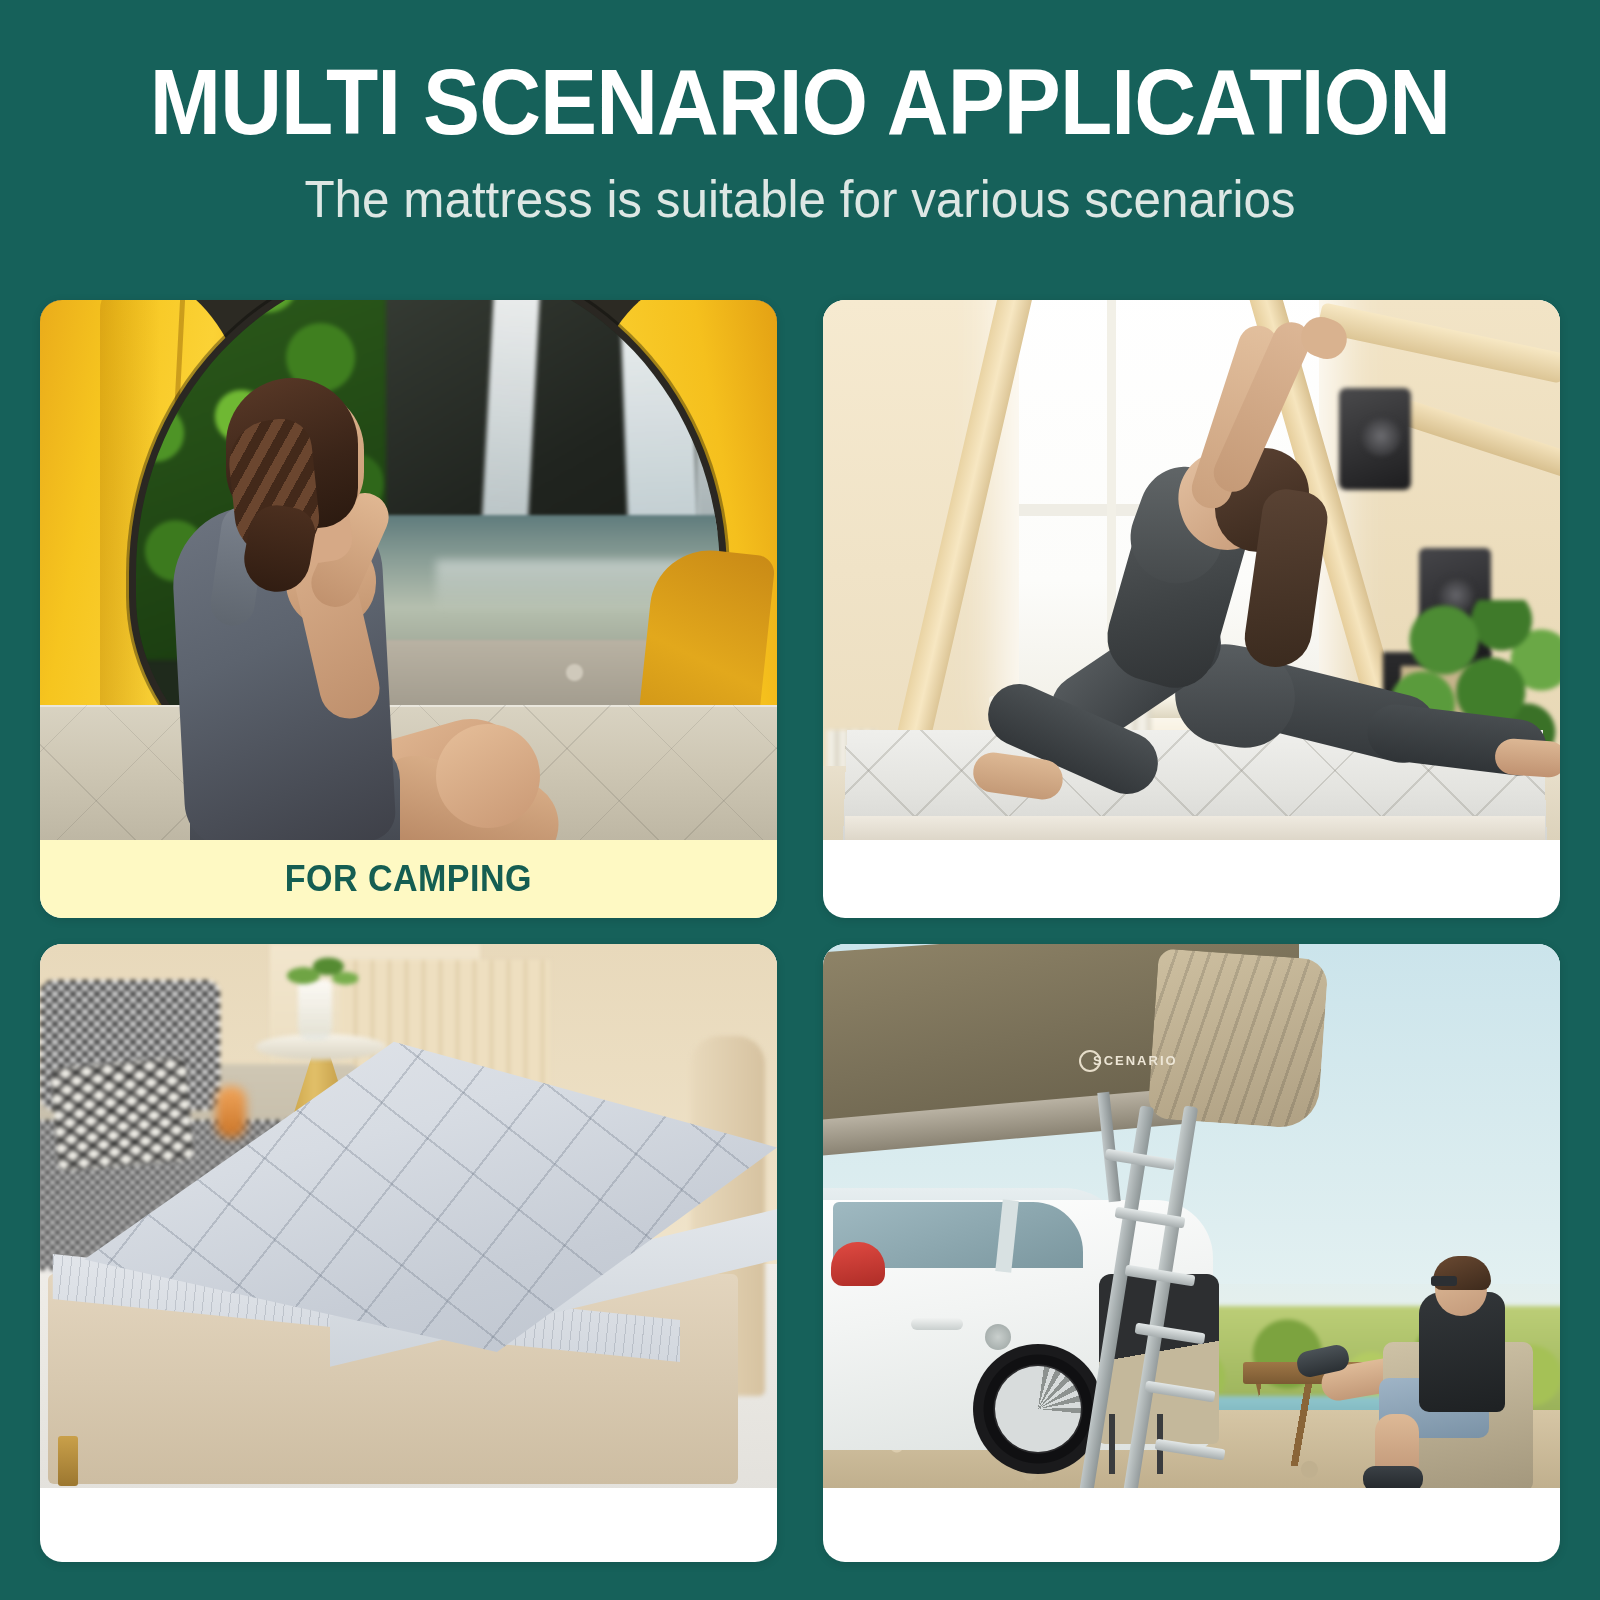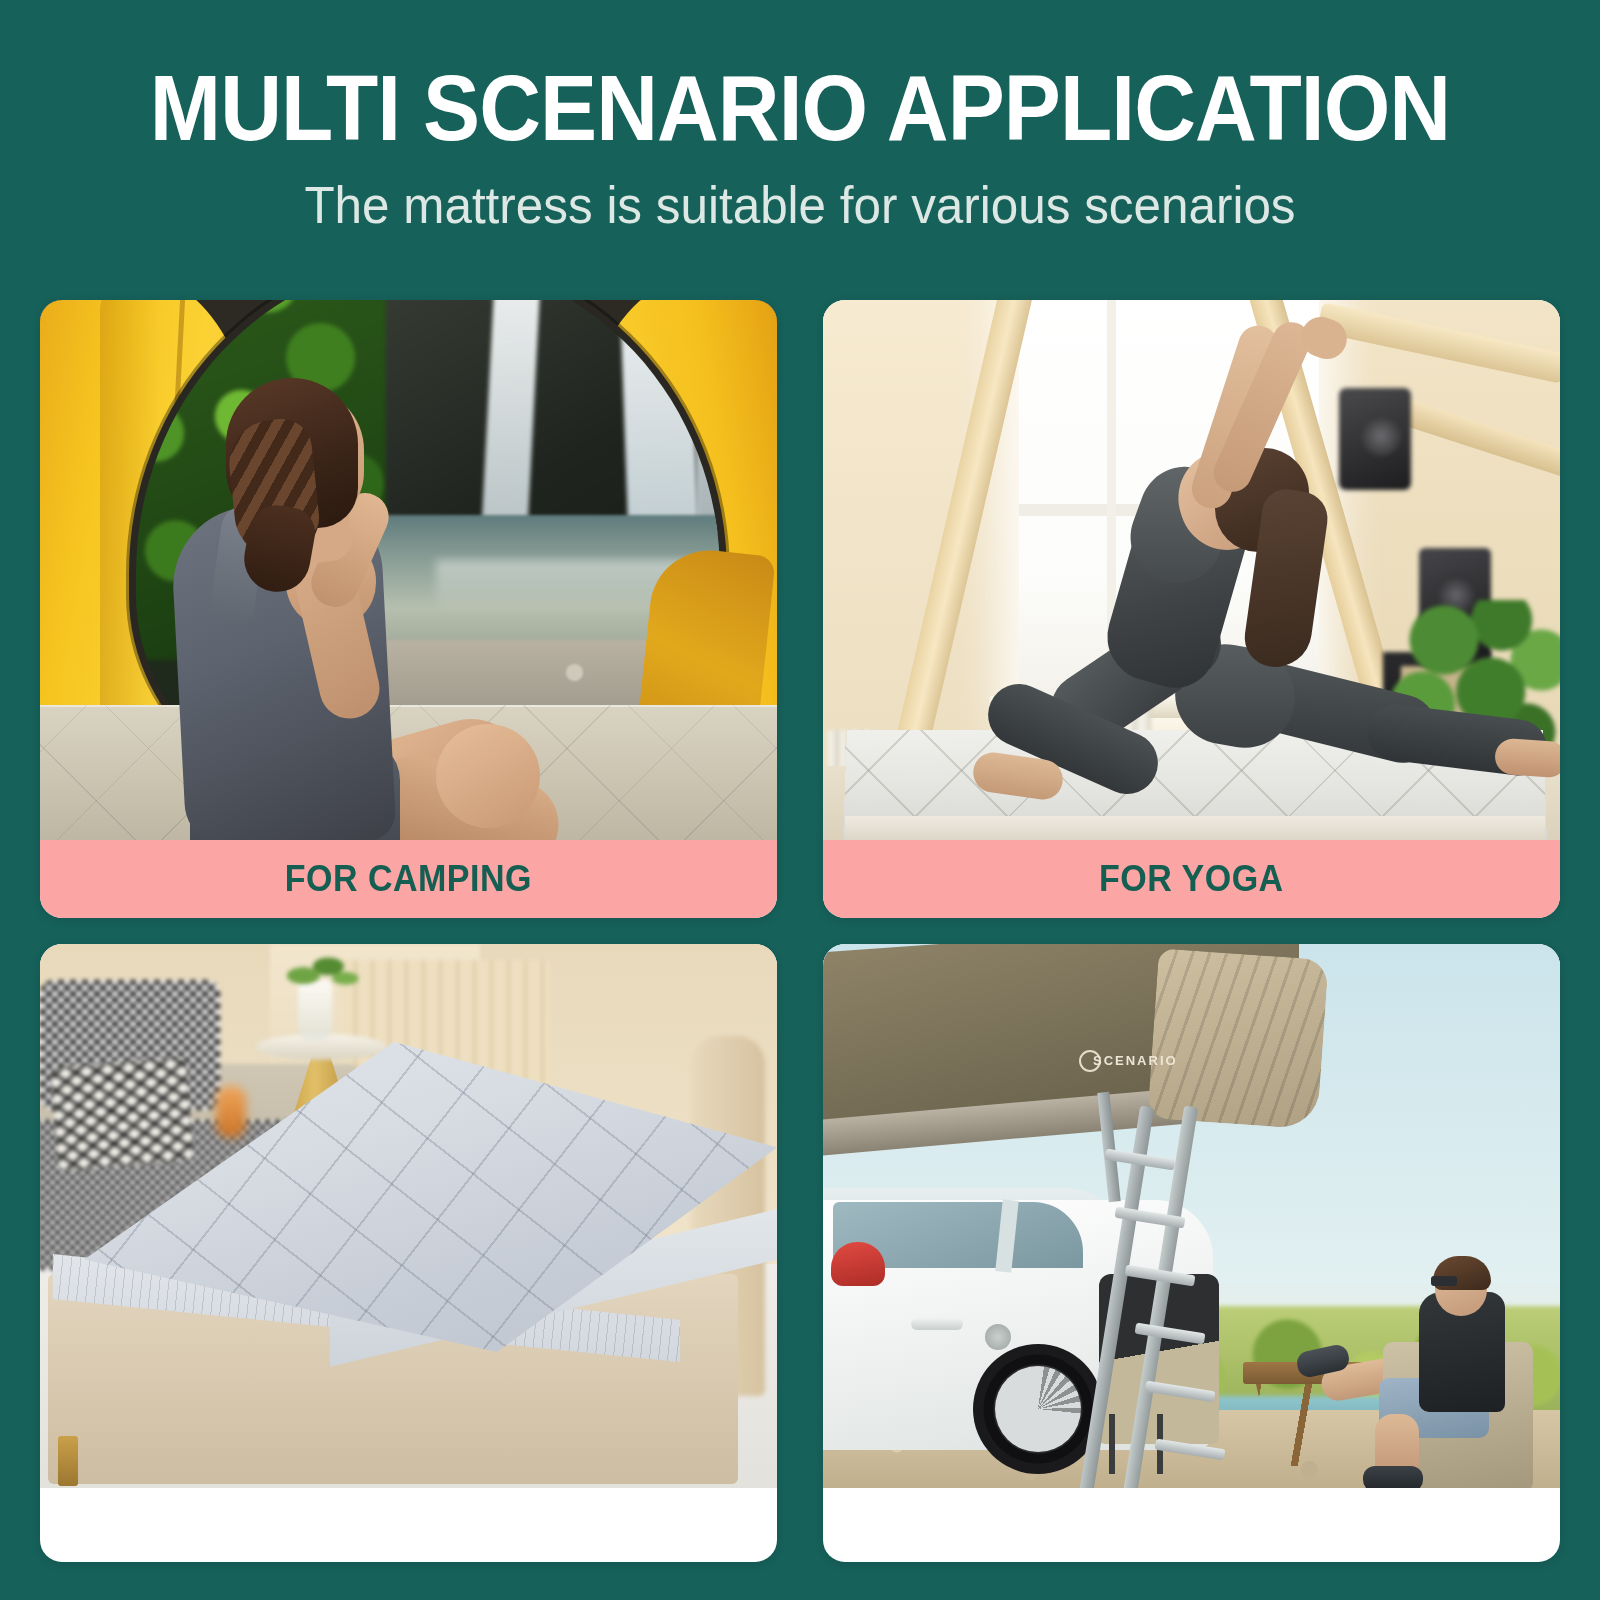--- a/index.html
+++ b/index.html
@@ -5,21 +5,21 @@
   html,body{margin:0;padding:0;}
   body{
     width:1600px;height:1600px;
     background:#16615A;
     font-family:"Liberation Sans","DejaVu Sans",sans-serif;
     overflow:hidden;
   }
   .page{position:relative;width:1600px;height:1600px;background:#16615A;}
 
   
-  .header{position:absolute;left:0;top:6px;width:1600px;height:288px;}
+  .header{position:absolute;left:0;top:0;width:1600px;height:288px;}
   .title{
     position:absolute;left:0;top:52px;width:1600px;
     text-align:center;
     color:#FFFFFF;
     font-size:92px;
     line-height:100px;
     font-weight:bold;
     letter-spacing:-1px;
     transform:scaleX(0.93);
     white-space:nowrap;
@@ -46,21 +46,21 @@
     box-shadow:0 2px 10px rgba(0,0,0,.12);
   }
   .card.c0{left:0;top:0;}
   .card.c1{left:783px;top:0;}
   .card.c2{left:0;top:644px;}
   .card.c3{left:783px;top:644px;}
 
   .photo{position:absolute;left:0;top:0;width:737px;height:540px;overflow:hidden;}
   .caption{
     position:absolute;left:0;bottom:0;width:737px;height:78px;
-    background:#fca5a5;
+    background:#fef9c3;
     display:flex;align-items:center;justify-content:center;
   }
   .caption span{
     color:#155E52;
     font-size:37px;
     font-weight:bold;
     letter-spacing:.5px;
     transform:scaleX(0.92);
     white-space:nowrap;
   }
@@ -699,23 +699,20 @@
           <div class="layer footF"></div>
           <div class="layer torso"></div>
           <div class="layer chest"></div>
           <div class="layer head"></div>
           <div class="layer hair"></div>
           <div class="layer pony"></div>
           <div class="layer arm1"></div>
           <div class="layer arm2"></div>
           <div class="layer hand"></div>
         </div>
-      </div>
-      <div class="caption">
-        <span>FOR YOGA</span>
       </div>
     </div>
 
     <div class="card c2">
       <div class="photo">
         <div class="bd">
           <div class="layer wall"></div>
           <div class="layer wallpanel blurA"></div>
           <div class="layer slats blurA"></div>
           <div class="layer floor"></div>

